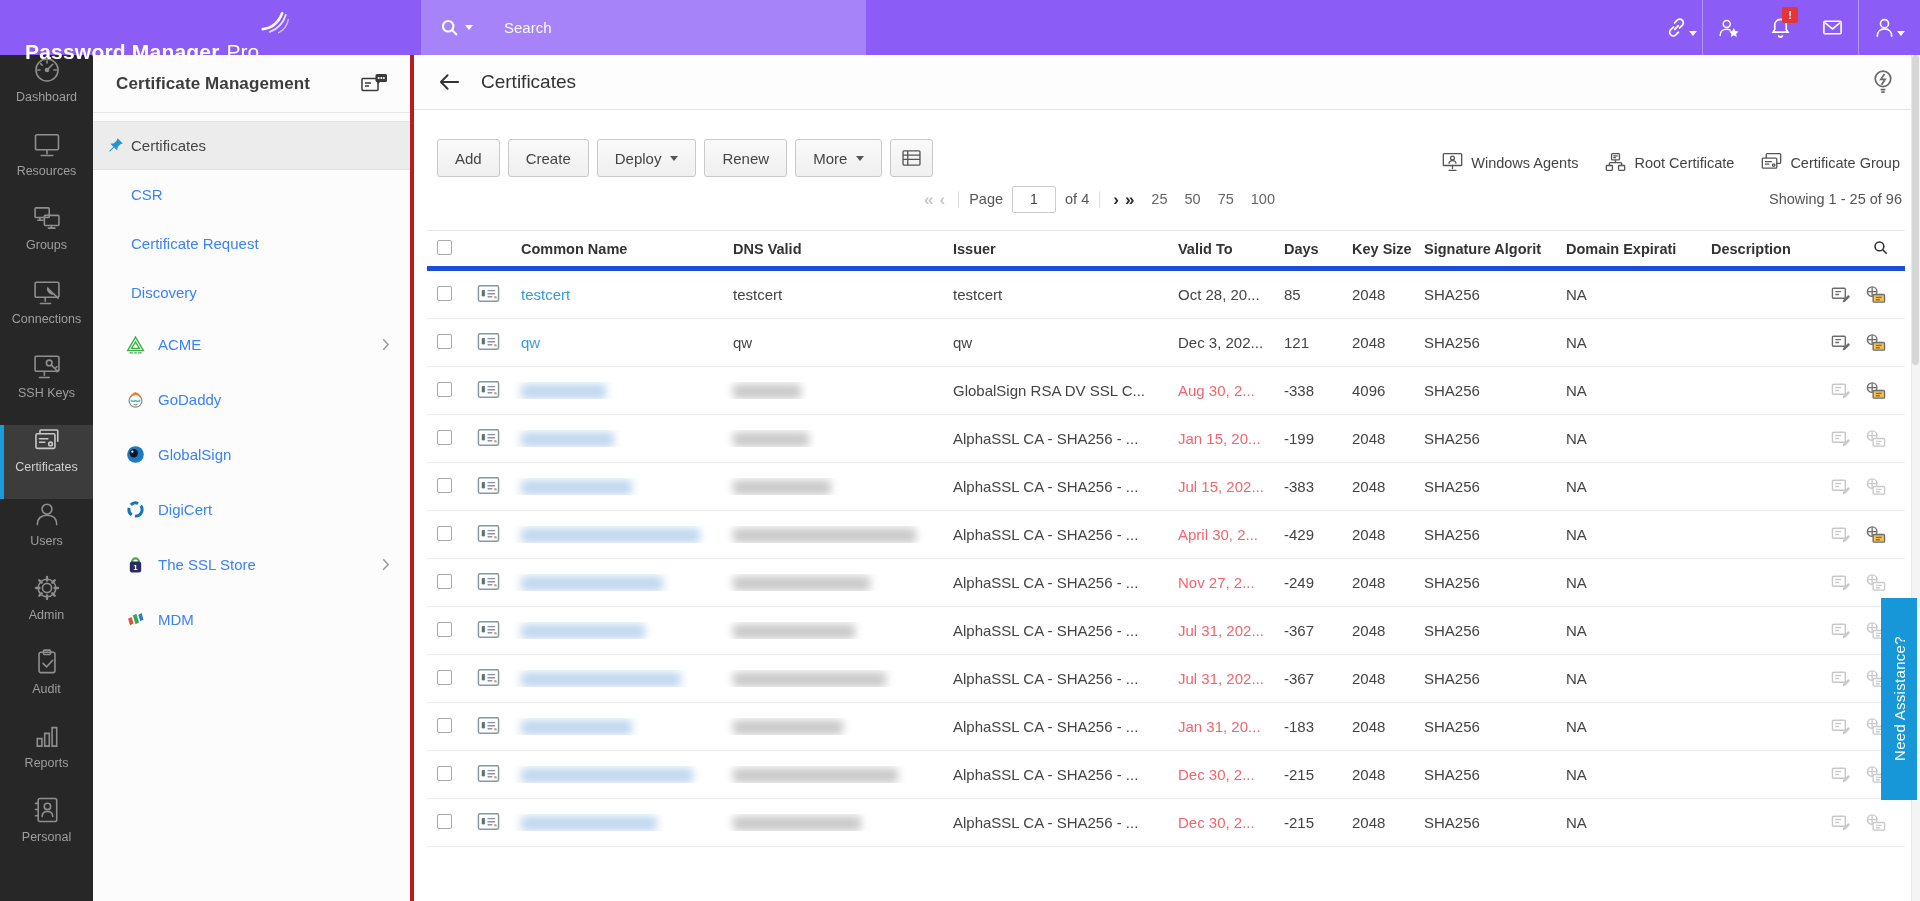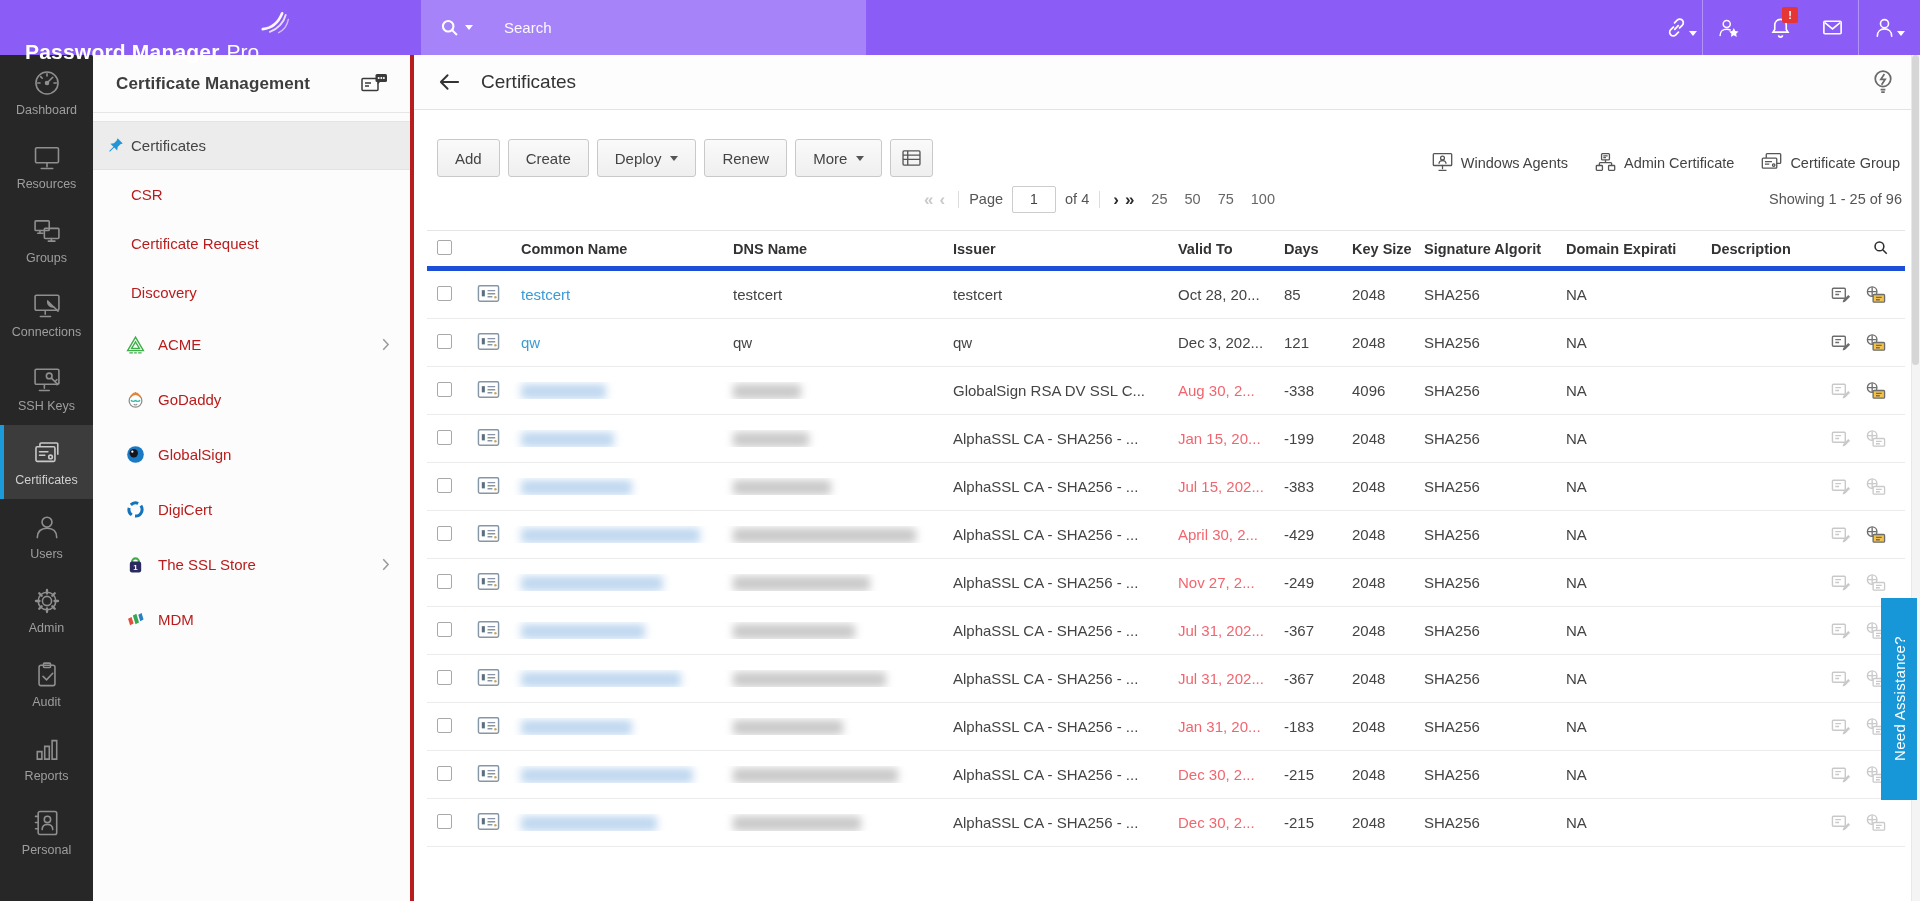--- a/index.html
+++ b/index.html
@@ -20,36 +20,36 @@
   .s-ph { color:rgba(255,255,255,.95); font-size:15px; margin-left:31px; }
   .hicons { margin-left:auto; display:flex; align-items:center; height:55px; padding-right:10px; }
   .hic { position:relative; width:52px; height:55px; display:flex; align-items:center; justify-content:center; cursor:pointer; }
   .hic svg { width:23px; height:23px; }
   .hic.sep-l { border-left:1px solid rgba(255,255,255,.35); }
   .hic .caret { width:0; height:0; border-left:4px solid transparent; border-right:4px solid transparent; border-top:5px solid #fff; position:absolute; right:5px; bottom:19px; }
   .badge { position:absolute; top:7px; right:8px; min-width:16px; height:16px; background:#e53535; color:#fff; font-size:11px; font-weight:bold; border-radius:2px; display:flex; align-items:center; justify-content:center; }
 
   
   .rail { position:absolute; top:55px; left:0; width:93px; bottom:0; background:#272727; z-index:20; }
-  .nav-item { position:relative; height:74px; display:flex; flex-direction:column; align-items:center; justify-content:center; gap:5px; cursor:pointer; color:#8f8f8f; }
+  .nav-item { position:relative; height:74px; display:flex; flex-direction:column; align-items:center; justify-content:flex-start; gap:5px; cursor:pointer; color:#8f8f8f; }
   .nav-item .nav-ic { width:30px; height:30px; display:flex; }
   .nav-item .nav-ic svg { width:100%; height:100%; }
   .nav-item .nav-lbl { font-size:12.5px; color:#9e9e9e; }
   .nav-item.active { background:#3c3c3c; color:#c9c9c9; }
   .nav-item.active::before { content:""; position:absolute; left:0; top:0; bottom:0; width:4px; background:#1b9bda; }
   .nav-item.active .nav-lbl { color:#cfcfcf; }
 
   
   .submenu { position:absolute; top:55px; left:93px; width:321px; bottom:0; background:#fcfcfc; border-right:4px solid #b91c1c; z-index:10; }
   .sm-head { height:58px; border-bottom:1px solid #e6e6e6; display:flex; align-items:center; padding:0 22px 0 23px; }
   .sm-title { font-size:17px; color:#3d3d3d; font-weight:bold; letter-spacing:.1px; }
   .sm-head-ic { margin-left:auto; width:27px; height:22px; display:flex; cursor:pointer; }
   .sm-head-ic svg { width:100%; height:100%; }
   .sm-items { padding-top:8px; }
-  .sm-item { position:relative; height:49px; display:flex; align-items:center; padding-left:38px; font-size:15px; color:#b91c1c; cursor:pointer; }
+  .sm-item { position:relative; height:49px; display:flex; align-items:center; padding-left:38px; font-size:15px; color:#3b82f6; cursor:pointer; }
   .sm-item.haslogo { height:55px; padding-left:65px; }
   .sm-item .logo-ic { position:absolute; left:32px; width:21px; height:21px; display:flex; }
   .sm-item .logo-ic svg { width:100%; height:100%; }
   .sm-item.active { background:#ececec; border-top:1px solid #e3e3e3; border-bottom:1px solid #e3e3e3; color:#444; }
   .sm-item .pin { position:absolute; left:14px; width:17px; height:17px; display:flex; }
   .sm-item .chev { position:absolute; right:20px; width:9px; height:15px; display:flex; }
   .sm-item .chev svg { width:100%; height:100%; }
 
   
   .main { position:absolute; top:55px; left:414px; right:0; bottom:0; background:#fff; }
@@ -450,21 +450,21 @@
               <span>Windows Agents</span>
             </div>
             <div class="tb-link">
               <span><svg viewBox="0 0 24 22" fill="none" stroke="#555" stroke-width="1.5">
                   <rect x="7.5" y="1.5" width="9" height="7" rx="1"></rect>
                   <path d="M9.5 4 h5 M9.5 6 h3"></path>
                   <path d="M12 8.5 v2.5 M5 15 v-2.2 a1 1 0 0 1 1-1 h12 a1 1 0 0 1 1 1 V15"></path>
                   <rect x="1.5" y="15" width="7" height="5.5" rx=".8"></rect>
                   <rect x="15.5" y="15" width="7" height="5.5" rx=".8"></rect>
                 </svg></span>
-              <span>Admin Certificate</span>
+              <span>Root Certificate</span>
             </div>
             <div class="tb-link">
               <span><svg viewBox="0 0 24 22" fill="none" stroke="#555" stroke-width="1.5">
                   <rect x="6" y="1.5" width="16.5" height="11" rx="1"></rect>
                   <rect x="1.5" y="6.5" width="16.5" height="11.5" rx="1" fill="#fff"></rect>
                   <path d="M4.5 10.5 h8 M4.5 13.5 h5"></path>
                   <circle cx="14.5" cy="14.5" r="1.4"></circle>
                 </svg></span>
               <span>Certificate Group</span>
             </div>
@@ -490,21 +490,21 @@
             </span>
         </div>
         <span class="showing">Showing 1 - 25 of 96</span>
       </div>
 
       <div class="tbl">
         <div class="thead rg">
           <div class="c0"><span class="checkbox"></span></div>
           <div></div>
           <div>Common Name</div>
-          <div>DNS Name</div>
+          <div>DNS Valid</div>
           <div>Issuer</div>
           <div>Valid To</div>
           <div>Days</div>
           <div>Key Size</div>
           <div>Signature Algorit</div>
           <div>Domain Expirati</div>
           <div>Description</div>
           <div class="th-search">
             <span>
               <svg viewBox="0 0 24 24" fill="none" stroke="#2e2e2e" stroke-width="2.2">

